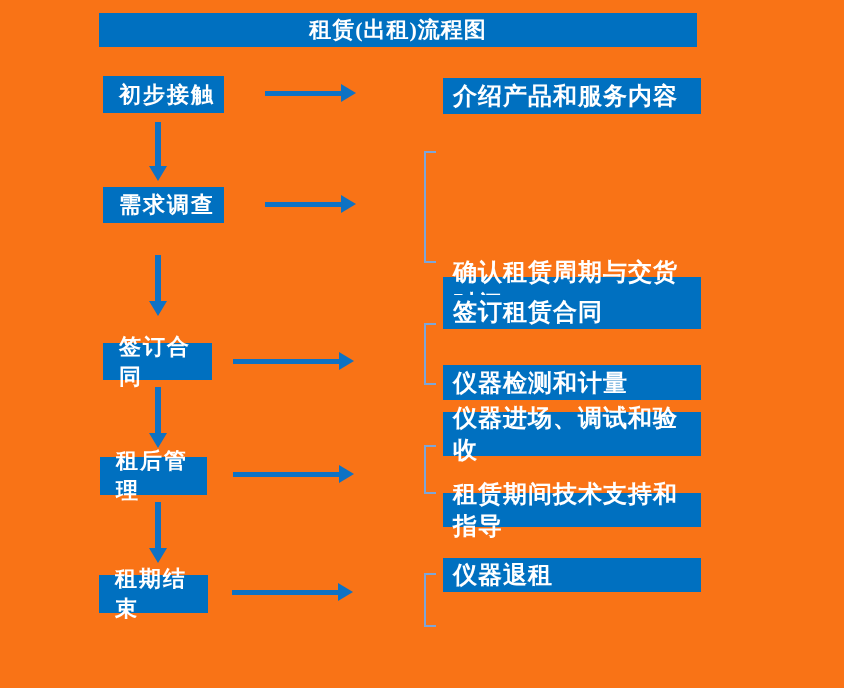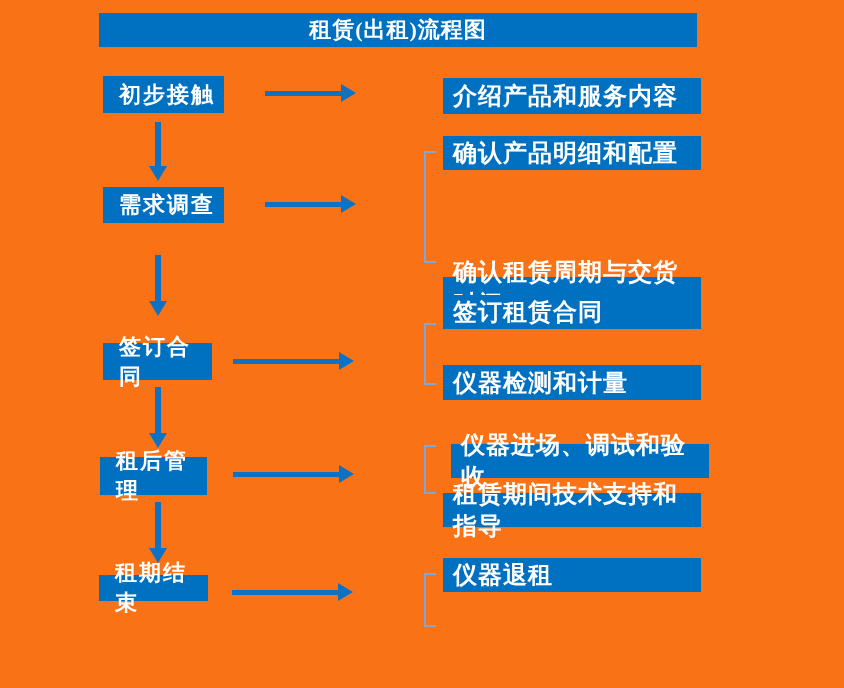--- a/index.html
+++ b/index.html
@@ -49,31 +49,30 @@
 <body>
 
 <div class="canvas">
 
   <div class="title-bar">租赁(出租)流程图</div>
 
   <div class="box stage" style="left:103px;top:76px;width:121px;height:37px;">初步接触</div>
   <div class="box stage" style="left:103px;top:187px;width:121px;height:36px;">需求调查</div>
   <div class="box stage" style="left:103px;top:343px;width:109px;height:37px;">签订合同</div>
   <div class="box stage" style="left:100px;top:457px;width:107px;height:38px;">租后管理</div>
-  <div class="box stage" style="left:99px;top:575px;width:109px;height:26px;">租期结束</div>
+  <div class="box stage" style="left:99px;top:575px;width:109px;height:38px;">租期结束</div>
 
   <div class="box out" style="top:78px;height:36px;">介绍产品和服务内容</div>
 
-  <div class="box out" style="top:136px;height:34px;">确认产品明细和配置</div>
   <div class="box out" style="top:245px;height:22px;margin-top:32px;">确认租赁周期与交货时间</div>
 
   <div class="box out" style="top:295px;height:34px;">签订租赁合同</div>
   <div class="box out" style="top:365px;height:35px;">仪器检测和计量</div>
 
-  <div class="box out" style="top:444px;height:34px;margin-left:8px;">仪器进场、调试和验收</div>
+  <div class="box out" style="top:412px;height:44px;">仪器进场、调试和验收</div>
   <div class="box out" style="top:493px;height:34px;">租赁期间技术支持和指导</div>
 
   <div class="box out" style="top:558px;height:34px;">仪器退租</div>
 
   <div>
     <div class="h-shaft" style="left:265px;top:91px;width:76px;"></div>
     <div class="h-head" style="left:341px;top:84px;"></div>
   </div>
   <div>
     <div class="h-shaft" style="left:265px;top:202px;width:76px;"></div>

